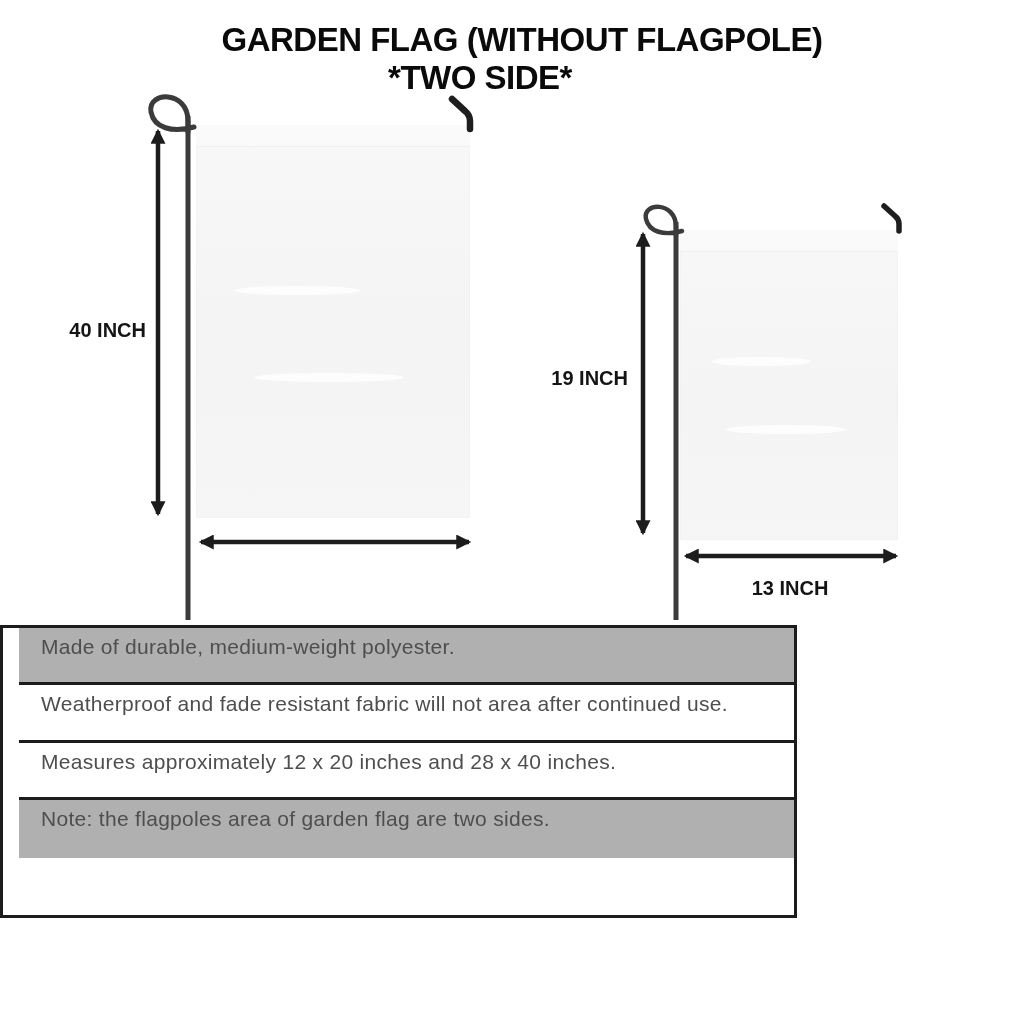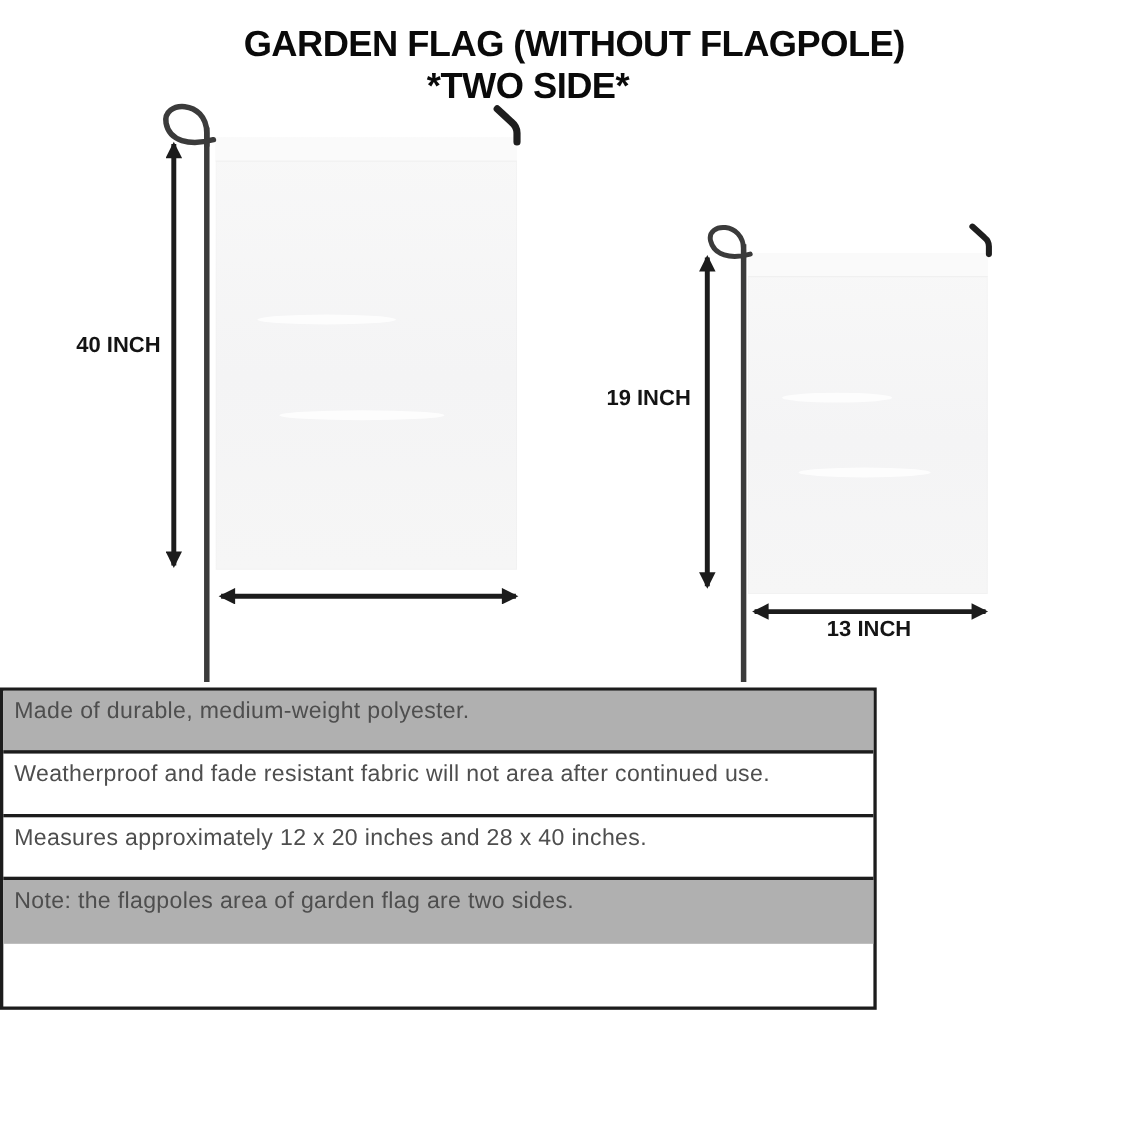--- a/index.html
+++ b/index.html
@@ -36,33 +36,33 @@
 
   
   svg.overlay{position:absolute; left:0; top:0; width:1024px; height:1024px;
               pointer-events:none;}
   .pole{stroke:var(--pole); fill:none;}
   .hook{stroke:#1e1e1e; fill:none; stroke-linecap:round; stroke-linejoin:round;}
   .arrow{stroke:var(--arrow); stroke-width:4.5; fill:none;}
 
   
   .dim{position:absolute; font-size:20px; font-weight:700; color:var(--label-text);
-       letter-spacing:0px; white-space:nowrap;}
+       letter-spacing:0px; white-space:nowrap;margin-top:16px;}
   .dim-40{left:36px;  top:303px; width:110px; text-align:right;}
   .dim-28{left:199px; top:547px; width:272px; text-align:center;}
   .dim-18{left:518px; top:351px; width:110px; text-align:right;}
   .dim-12{left:684px; top:561px; width:212px; text-align:center;}
 
   
   .spec-table{position:absolute; left:0; top:625px; width:797px; height:293px;
               border:3px solid var(--table-border);
               display:grid; grid-template-rows:repeat(5,1fr);
               background:var(--row-plain);}
-  .spec-row{padding:5px 10px 0 10px; font-size:21px; letter-spacing:0.3px;
-            color:var(--table-text); line-height:28px;}
+  .spec-row{padding:5px 10px 0 22px; font-size:21px; letter-spacing:0.3px;
+            color:var(--table-text); line-height:28px;margin-left:16px;}
   .spec-row:not(:last-child){border-bottom:3px solid var(--table-border);}
   .spec-row.shaded{background:var(--row-shaded);}
 </style>
 </head>
 <body>
 
 <div class="stage">
 
   <header class="title">
     <div class="t1">GARDEN FLAG (WITHOUT FLAGPOLE)</div>

